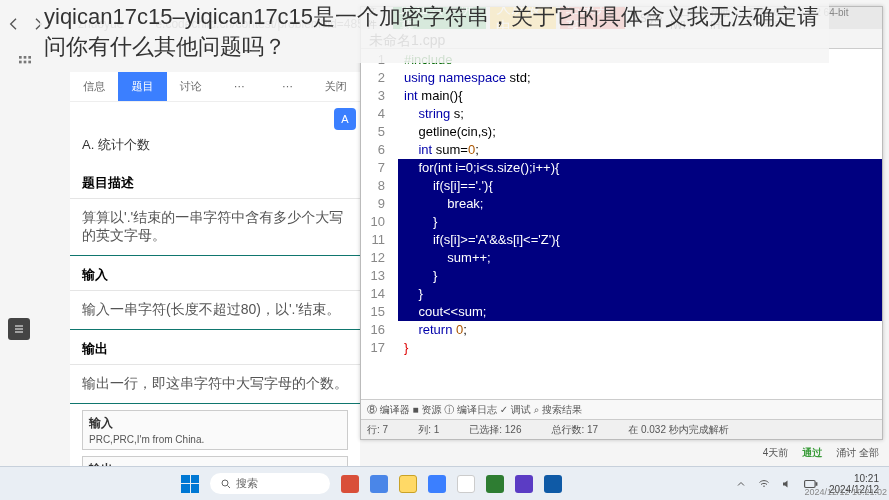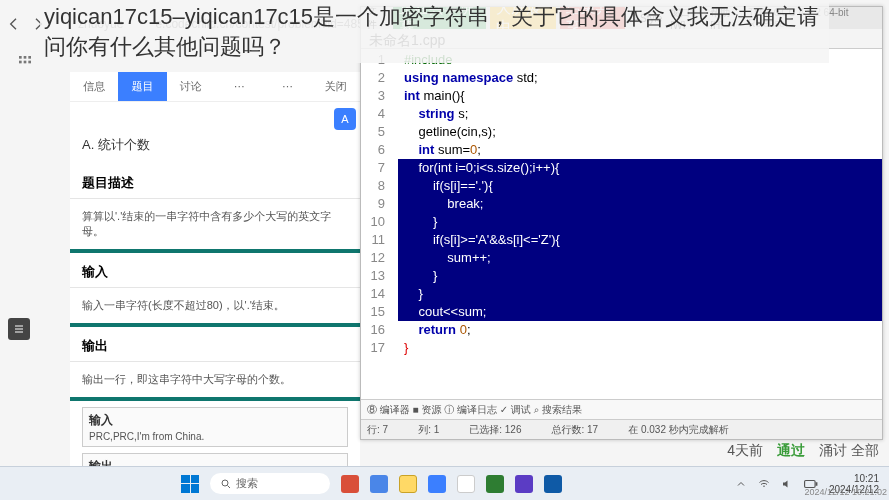--- a/index.html
+++ b/index.html
@@ -15,59 +15,59 @@
 .left-ico { width: 16px; height: 16px; margin: 6px auto; display: block; color: #777; }
 
 .page { position: absolute; top: 72px; left: 70px; width: 290px; background: #fff; }
 .tabbar { display: flex; height: 30px; border-bottom: 1px solid #eee; font-size: 11px; }
 .tabbar > div { flex: 1; display: flex; align-items: center; justify-content: center; cursor: pointer; color: #666; }
 .tabbar > div.active { background: #3b7fff; color: #fff; }
 .badge { position: absolute; right: 4px; top: 36px; width: 22px; height: 22px; border-radius: 4px; background: #3b7fff; color: #fff; display: flex; align-items: center; justify-content: center; font-size: 11px; }
 
 .ptitle { margin: 34px 12px 10px; font-size: 13px; color: #333; }
 .sect { font-size: 13px; font-weight: bold; padding: 10px 12px 6px; border-bottom: 1px solid #e5e5e5; }
-.body-txt { font-size: 11px; color: #555; padding: 10px 12px; border-bottom: 4px solid #0f766e; }
+.body-txt { font-size: 14px; color: #555; padding: 10px 12px; border-bottom: 1px solid #0f766e; }
 .iobox { margin: 6px 12px; border: 1px solid #ccc; background: #fafafa; padding: 4px 6px; font-family: Consolas, monospace; font-size: 10px; color: #555; }
 .iobox .hdr { font-weight: bold; font-family: "Microsoft YaHei"; font-size: 12px; color: #333; margin-bottom: 2px; }
 
 .ide { position: absolute; top: 6px; left: 360px; right: 6px; bottom: 60px; background: #fff; border: 1px solid #bbb; box-shadow: 0 0 4px rgba(0,0,0,.2); }
 .ide-tool { height: 22px; background: #e8e8e8; display: flex; align-items: center; font-size: 10px; color: #444; padding: 0 6px; gap: 8px; overflow: hidden; }
 .share { display:flex; gap:4px; }
 .share span { padding: 1px 6px; border-radius: 2px; color: #fff; font-size: 15px; }
 .sh-g { background: #34a853; } .sh-o { background: #fbbc04; } .sh-r { background: #ea4335; color:#fff; }
 .ide-tab { height: 20px; background: #f4f4f4; border-bottom: 1px solid #ccc; font-size: 14px; color: #555; padding: 3px 8px; }
 
 .editor { position: absolute; top: 44px; left: 0; right: 0; bottom: 40px; display: flex; font-family: Consolas, monospace; font-size: 13px; line-height: 18px; background: #fff; overflow: hidden; }
 .gutter { width: 30px; text-align: right; padding-right: 6px; color: #888; user-select: none; }
 .gutter div { height: 18px; }
 .code { flex: 1; white-space: pre; padding-left: 7px; }
 .code div { height: 18px; padding-left: 6px; }
 .code .sel { background: #000080; color: #fff; }
-.kw { color: #0000aa; font-weight: bold; }
+.kw { color: #0000aa; font-weight: normal; }
 .num { color: #aa5500; }
 .pp { color: #006600; }
 .br { color: #d00; }
 
 .ide-bot { position: absolute; bottom: 20px; left: 0; right: 0; height: 20px; font-size: 10px; color: #555; padding: 3px 6px; border-top: 1px solid #ccc; background: #f8f8f8; }
 .ide-stat { position: absolute; bottom: 0; left: 0; right: 0; height: 20px; font-size: 10px; color: #555; padding: 3px 6px; background: #f0f0f0; border-top: 1px solid #ccc; display:flex; gap:30px; }
 
 .side-float { position: absolute; left: 8px; top: 318px; width: 22px; height: 22px; background: #444; border-radius: 3px; color: #fff; display: flex; align-items: center; justify-content: center; font-size: 11px; }
 
 .taskbar { position: absolute; bottom: 0; left: 0; right: 0; height: 34px; background: #e9eef4; display: flex; align-items: center; padding: 0 10px; gap: 11px; border-top: 1px solid #c7d0db; }
 .win-start { width: 18px; height: 18px; display: grid; grid-template: 1fr 1fr / 1fr 1fr; gap: 1px; }
 .win-start span { background: #0078d4; }
 .search { display: flex; align-items: center; gap: 4px; background: #fff; border-radius: 14px; padding: 3px 10px; font-size: 11px; color: #666; width: 120px; }
 .tray-ico { width: 18px; height: 18px; border-radius: 3px; }
 .taskbar .spacer { flex: 1; }
 .clock { text-align: right; font-size: 10px; color: #444; line-height: 1.1; }
 .tgl { width: 18px; height: 18px; background: #e85c3a; border-radius: 4px; position: absolute; left: 6px; bottom: 6px; }
 
 .corner { position: absolute; right: 2px; bottom: 2px; font-size: 9px; color: #888; line-height:1.1; text-align:right; }
 
-.substat { position:absolute; right:10px; bottom:40px; font-size:14px; color:#555; display:flex; gap:14px; }
+.substat { position:absolute; right:10px; bottom:40px; font-size:10px; color:#555; display:flex; gap:14px; }
 .subpass { color:#3a9c3a; font-weight:bold; }
 </style>
 </head>
 <body>
 
 <div class="overlay-text">yiqican17c15–yiqican17c15是一个加密字符串，关于它的具体含义我无法确定请问你有什么其他问题吗？</div>
 
 <div class="browser-top">
   <svg class="nav-ico" viewBox="0 0 24 24">
       <path d="M15 4l-8 8 8 8" fill="none" stroke="currentColor" stroke-width="2"></path>

